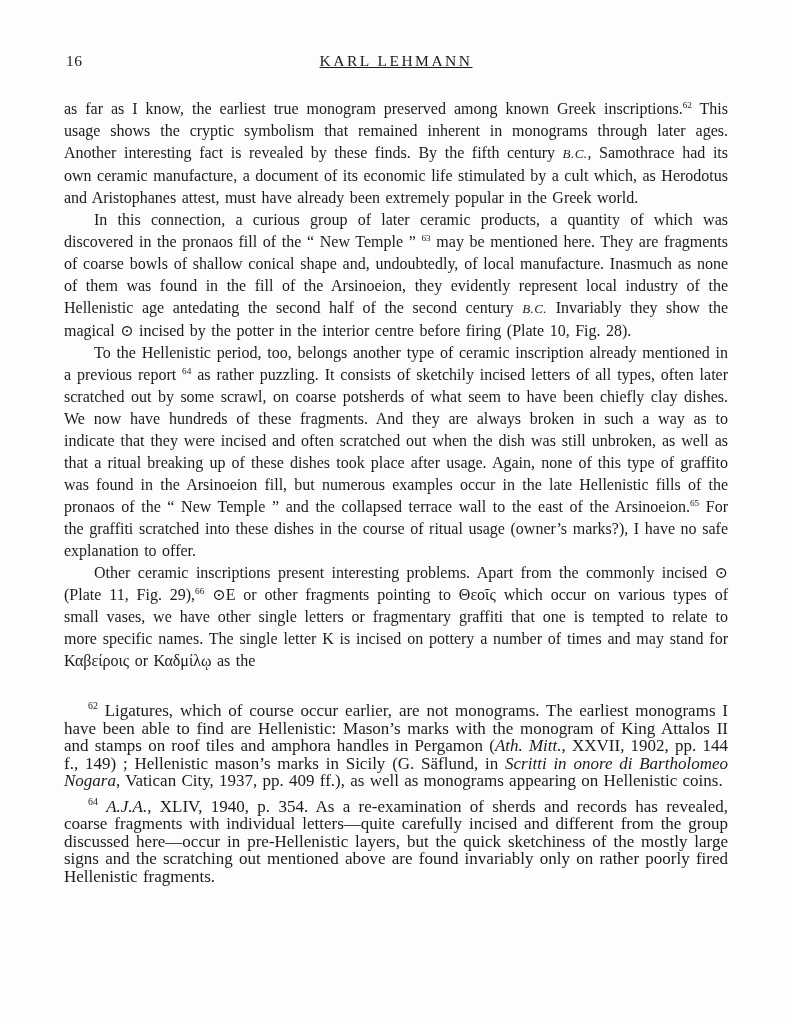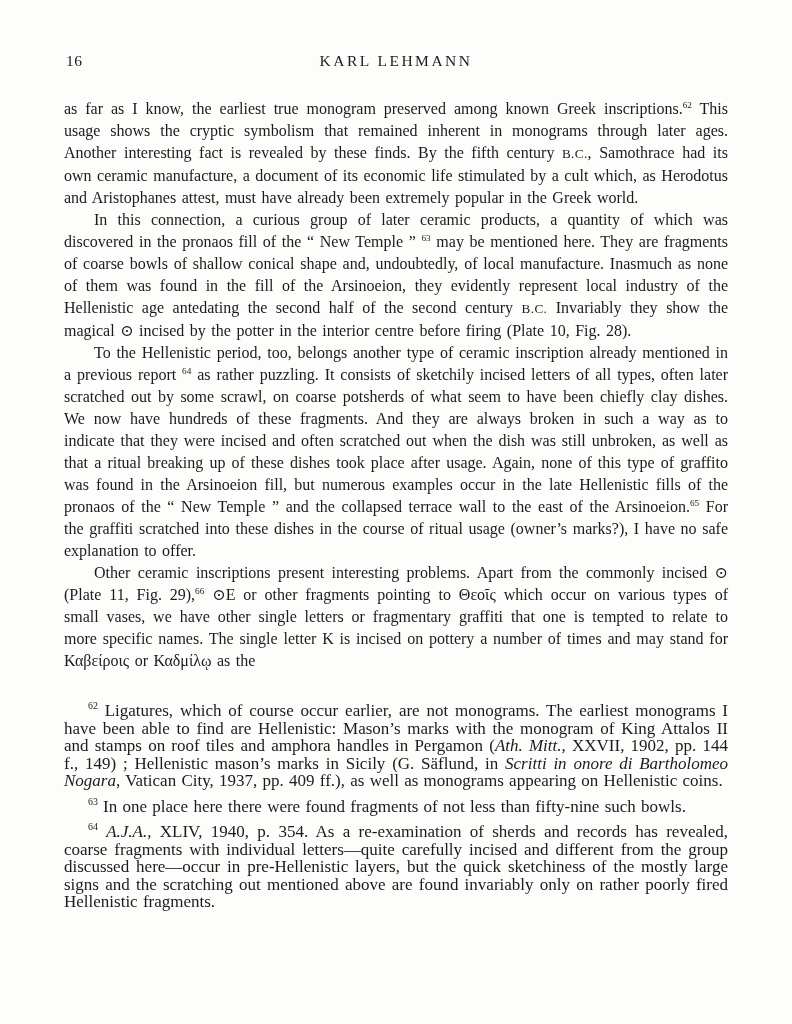--- a/index.html
+++ b/index.html
@@ -22,20 +22,21 @@
     font-size: 15.5px;
     height: 20px;
     margin-bottom: 26px;
   }
   .page-number {
     position: absolute; left: 2px; top: 0;
     letter-spacing: 0.5px;
   }
   .header-title {
     letter-spacing: 2.5px;
+    text-decoration: underline;
   }
   .body-text p {
     font-size: 16px;
     line-height: 22px;
     text-align: justify;
     word-spacing: 1.5px;
   }
   .body-text p.indent { text-indent: 30px; }
   .footnotes {
     margin-top: 30px;
@@ -47,38 +48,37 @@
     text-indent: 24px;
     word-spacing: 1px;
     margin-top: 8px;
   }
   .sup {
     font-size: 0.58em;
     vertical-align: super;
     line-height: 0;
   }
   .it { font-style: italic; }
-  .sc { font-size: 0.82em; letter-spacing: 0.4px; }
+  .sc { font-size: 0.82em; letter-spacing: 0.4px; font-style: italic; }
 </style>
 </head>
 <body>
 
 <div class="page">
 
   <header class="running-header">
     <span class="page-number">16</span>
     <span class="header-title">KARL LEHMANN</span>
   </header>
 
   <main class="body-text">
       <p><span>as far as I know, the earliest true monogram preserved among known Greek inscriptions.</span><span class="sup">62</span><span> This usage shows the cryptic symbolism that remained inherent in monograms through later ages. Another interesting fact is revealed by these finds. By the fifth century </span><span class="sc">B.C.</span><span>, Samothrace had its own ceramic manufacture, a document of its economic life stimulated by a cult which, as Herodotus and Aristophanes attest, must have already been extremely popular in the Greek world.</span></p>
       <p class="indent"><span>In this connection, a curious group of later ceramic products, a quantity of which was discovered in the pronaos fill of the “ New Temple ” </span><span class="sup">63</span><span> may be mentioned here. They are fragments of coarse bowls of shallow conical shape and, undoubtedly, of local manufacture. Inasmuch as none of them was found in the fill of the Arsinoeion, they evidently represent local industry of the Hellenistic age antedating the second half of the second century </span><span class="sc">B.C.</span><span> Invariably they show the magical ⊙ incised by the potter in the interior centre before firing (Plate 10, Fig. 28).</span></p>
       <p class="indent"><span>To the Hellenistic period, too, belongs another type of ceramic inscription already mentioned in a previous report </span><span class="sup">64</span><span> as rather puzzling. It consists of sketchily incised letters of all types, often later scratched out by some scrawl, on coarse potsherds of what seem to have been chiefly clay dishes. We now have hundreds of these fragments. And they are always broken in such a way as to indicate that they were incised and often scratched out when the dish was still unbroken, as well as that a ritual breaking up of these dishes took place after usage. Again, none of this type of graffito was found in the Arsinoeion fill, but numerous examples occur in the late Hellenistic fills of the pronaos of the “ New Temple ” and the collapsed terrace wall to the east of the Arsinoeion.</span><span class="sup">65</span><span> For the graffiti scratched into these dishes in the course of ritual usage (owner’s marks?), I have no safe explanation to offer.</span></p>
       <p class="indent"><span>Other ceramic inscriptions present interesting problems. Apart from the commonly incised ⊙ (Plate 11, Fig. 29),</span><span class="sup">66</span><span> ⊙E or other fragments pointing to Θεοῖς which occur on various types of small vases, we have other single letters or fragmentary graffiti that one is tempted to relate to more specific names. The single letter K is incised on pottery a number of times and may stand for Καβείροις or Καδμίλῳ as the</span></p>
     </main>
 
   <section class="footnotes">
       <p><span class="sup">62</span><span> Ligatures, which of course occur earlier, are not monograms. The earliest monograms I have been able to find are Hellenistic: Mason’s marks with the monogram of King Attalos II and stamps on roof tiles and amphora handles in Pergamon (</span><span class="it">Ath. Mitt.</span><span>, XXVII, 1902, pp. 144 f., 149) ; Hellenistic mason’s marks in Sicily (G. Säflund, in </span><span class="it">Scritti in onore di Bartholomeo Nogara</span><span>, Vatican City, 1937, pp. 409 ff.), as well as monograms appearing on Hellenistic coins.</span></p>
-      <p><span class="sup">63</span><span> In one place here there were found fragments of not less than fifty-nine such bowls.</span></p>
       <p><span class="sup">64</span><span> </span><span class="it">A.J.A.</span><span>, XLIV, 1940, p. 354. As a re-examination of sherds and records has revealed, coarse fragments with individual letters—quite carefully incised and different from the group discussed here—occur in pre-Hellenistic layers, but the quick sketchiness of the mostly large signs and the scratching out mentioned above are found invariably only on rather poorly fired Hellenistic fragments.</span></p>
     </section>
 
 </div>
 
 </body></html>

